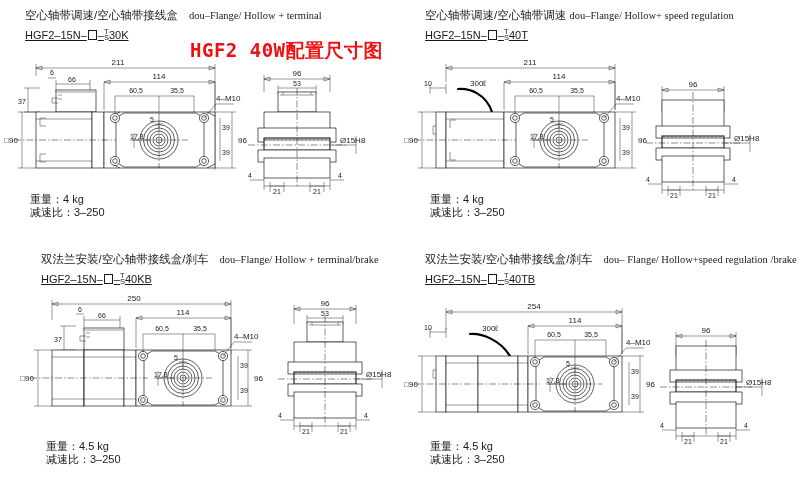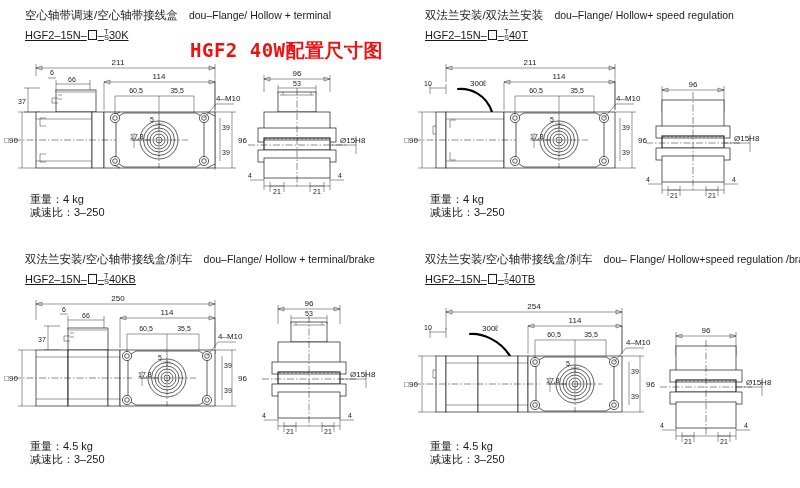--- a/index.html
+++ b/index.html
@@ -4,25 +4,25 @@
 <style>
   html,body{margin:0;padding:0;}
   body{
     width:800px;height:488px;background:#ffffff;
     font-family:"Liberation Sans","DejaVu Sans",sans-serif;
     color:#1a1a1a;overflow:hidden;position:relative;
   }
   .panel{position:absolute;}
   .p1{left:0;top:0;width:400px;height:244px;}
   .p2{left:400px;top:0;width:400px;height:244px;}
-  .p3{left:0;top:244px;width:400px;height:244px;padding-left:35px;}
+  .p3{left:16px;top:244px;width:400px;height:244px;padding-left:35px;}
   .p4{left:400px;top:244px;width:400px;height:244px;}
 
   .ttl-cn{position:absolute;left:25px;top:8px;font-size:11.5px;white-space:nowrap;letter-spacing:0px;}
-  .ttl-en{font-size:10.5px;}
+  .ttl-en{font-size:10.5px;font-family:Liberation Serif, serif;}
   .model{position:absolute;left:25px;top:29px;font-size:11px;white-space:nowrap;text-decoration:underline;}
   .sq{display:inline-block;width:7px;height:8px;border:1px solid #1a1a1a;vertical-align:-1px;margin:0 1px;}
   .frac{display:inline-block;vertical-align:-1px;line-height:0.82;font-size:7.5px;text-align:center;margin:0 0px;}
   .frac i{font-style:normal;display:block;}
 
   .redtitle{
     position:absolute;left:190px;top:38px;
     font-family:"DejaVu Sans Mono","Liberation Mono",monospace;
     font-size:19px;font-weight:bold;color:#ee1111;letter-spacing:0.5px;white-space:nowrap;text-align:right;
   }
@@ -169,22 +169,22 @@
   <div class="spec" style="left:30px;top:193px;">
     <div><span>重量：</span><span>4 kg</span></div>
     <div><span>减速比：</span><span>3–250</span></div>
   </div>
 </div>
 
 <div class="redtitle">HGF2  40W配置尺寸图</div>
 
 <div class="panel p2">
   <div class="ttl-cn">
-    <span>双法兰安装/双法兰安装</span>
-    <span class="ttl-en" style="margin-left:8px">dou–Flange/ Hollow+ speed regulation</span>
+    <span>空心轴带调速/空心轴带调速</span>
+    <span class="ttl-en" style="">dou–Flange/ Hollow+ speed regulation</span>
   </div>
   <div class="model">
     <span>HGF2–15N–</span><span class="sq"></span><span>–</span><span class="frac"><i>T</i><i>S</i></span><span>40T</span>
   </div>
 
   <svg width="400" height="244">
 
     <path class="dim" d="M46 68 L215 68 M46 64 L46 82 M215 64 L215 110"></path>
     <path class="dim" d="M46 68 l6 -2 l0 4 z M215 68 l-6 -2 l0 4 z" fill="#1a1a1a" stroke="none"></path>
     <text class="d" x="130" y="65" text-anchor="middle">211</text>

